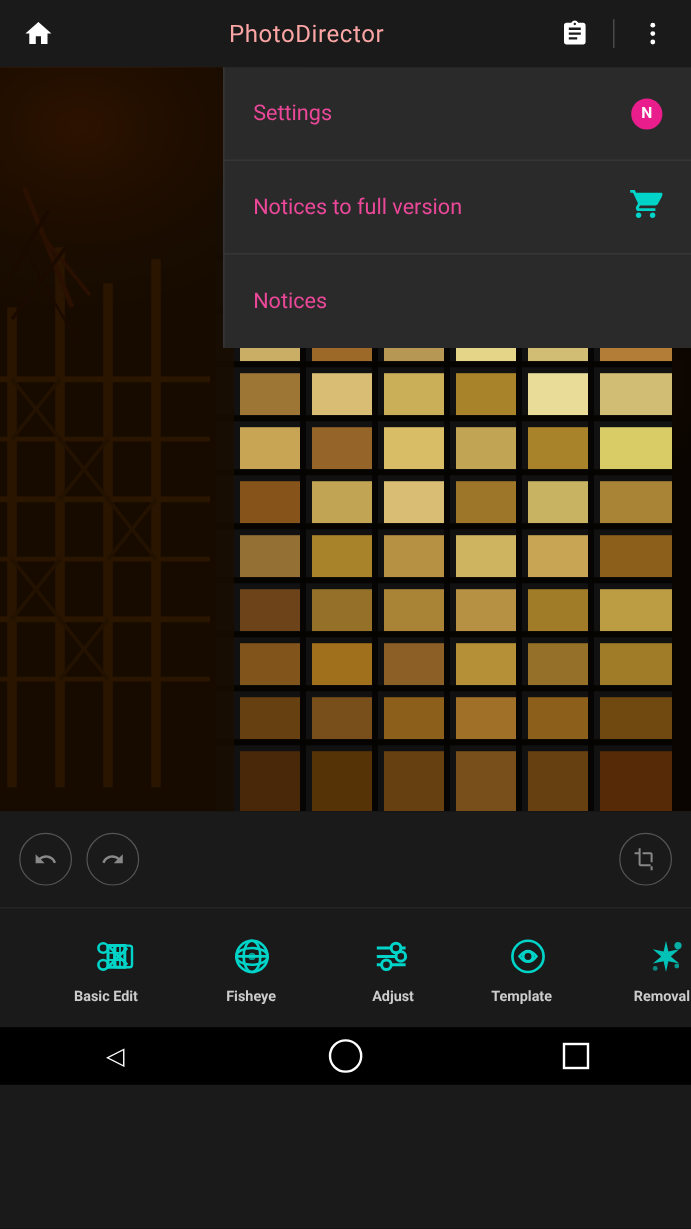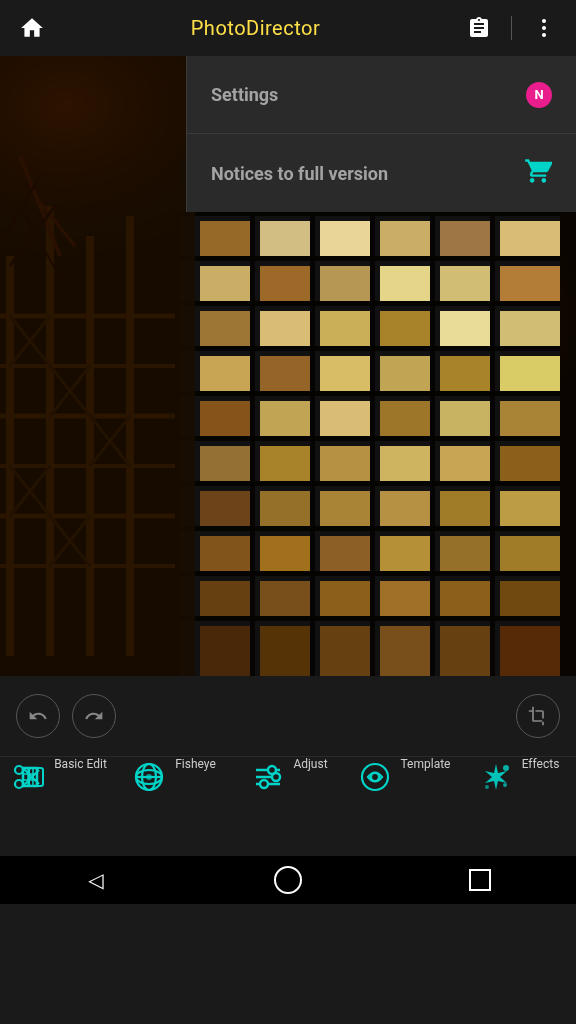--- a/index.html
+++ b/index.html
@@ -18,21 +18,21 @@
       height: 56px;
       background: #1a1a1a;
       display: flex;
       align-items: center;
       justify-content: space-between;
       padding: 0 16px;
       position: relative;
       z-index: 10;
     }
     .top-bar-title {
-      color: #fde047;
+      color: #fca5a5;
       font-size: 20px;
       font-weight: 400;
       letter-spacing: 0.5px;
     }
     .top-bar-icons {
       display: flex;
       align-items: center;
       gap: 16px;
     }
     .icon-btn {
@@ -66,23 +66,23 @@
       justify-content: space-between;
       padding: 0 24px;
       height: 78px;
       border-bottom: 1px solid #3a3a3a;
       cursor: pointer;
     }
     .menu-item:last-child {
       border-bottom: none;
     }
     .menu-item-text {
-      color: #a3a3a3;
+      color: #ec4899;
       font-size: 18px;
-      font-weight: 700;
+      font-weight: 400;
     }
     .badge-n {
       background: #e91e8c;
       color: #fff;
       border-radius: 50%;
       width: 26px;
       height: 26px;
       display: flex;
       align-items: center;
       justify-content: center;
@@ -158,26 +158,27 @@
       height: 100px;
       background: #1a1a1a;
       display: flex;
       align-items: center;
       overflow: hidden;
       border-top: 1px solid #2a2a2a;
     }
     .toolbar-item {
       flex: 0 0 115px;
       display: flex;
-      flex-direction: row;
-      align-items: flex-start;
+      flex-direction: column;
+      align-items: flex-end;
       justify-content: center;
       height: 100%;
       cursor: pointer;
       gap: 6px;
+      font-weight: bold;
     }
     .toolbar-icon {
       color: #00d4c8;
       font-size: 28px;
       display: flex;
       align-items: center;
       justify-content: center;
       width: 40px;
       height: 40px;
     }
@@ -246,20 +247,23 @@
 
   <div class="menu-item">
     <span class="menu-item-text">Notices to full version</span>
     <span class="cart-icon">
       <svg width="28" height="28" viewBox="0 0 24 24" fill="#00d4c8">
         <path d="M7 18c-1.1 0-2 .9-2 2s.9 2 2 2 2-.9 2-2-.9-2-2-2zM1 2v2h2l3.6 7.59L5.25 14c-.16.28-.25.61-.25.96C5 16.1 5.9 17 7 17h12v-2H7.42c-.14 0-.25-.11-.25-.25l.03-.12.9-1.63H19c.75 0 1.41-.41 1.75-1.03l3.58-6.49A1 1 0 0023.44 4H5.21l-.94-2H1zm16 16c-1.1 0-2 .9-2 2s.9 2 2 2 2-.9 2-2-.9-2-2-2z"></path>
       </svg>
     </span>
   </div>
 
+  <div class="menu-item">
+    <span class="menu-item-text">Notices</span>
+  </div>
 
 
 </div>
 
 <div class="image-area">
 
   <div class="image-bg">
 
     <svg style="position:absolute;top:0;left:0;width:100%;height:100%;" viewBox="0 0 576 620" preserveAspectRatio="none">
 
@@ -505,21 +509,21 @@
       <svg width="34" height="34" viewBox="0 0 34 34">
         <g fill="#00d4c8">
 
           <polygon points="17,4 19,13 28,11 21,17 28,23 19,21 17,30 15,21 6,23 13,17 6,11 15,13" opacity="0.9"></polygon>
           <circle cx="27" cy="8" r="3" opacity="0.8"></circle>
           <circle cx="8" cy="27" r="2" opacity="0.6"></circle>
           <circle cx="26" cy="25" r="2" opacity="0.7"></circle>
         </g>
       </svg>
     </div>
-    <span class="toolbar-label">Effects</span>
+    <span class="toolbar-label">Removal</span>
   </div>
 
   <div class="toolbar-item" style="flex: 0 0 60px;">
     
     
   </div>
 </div>
 
 <div class="android-nav">
   <div class="android-nav-btn">

